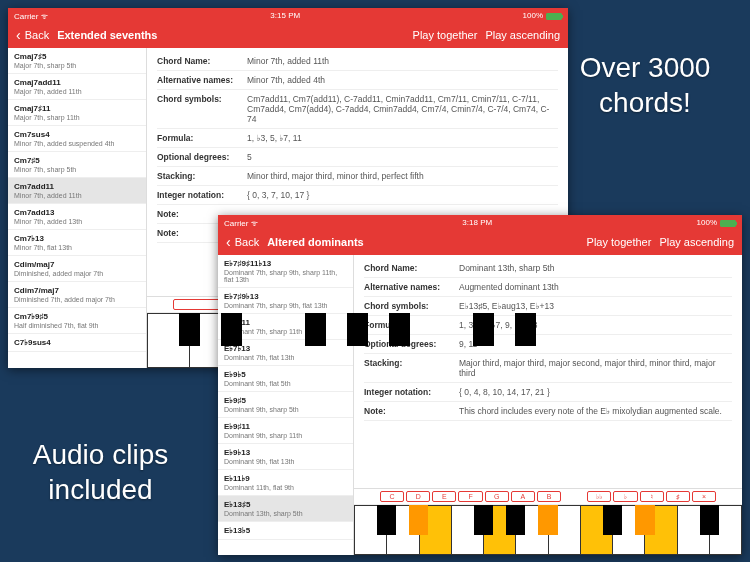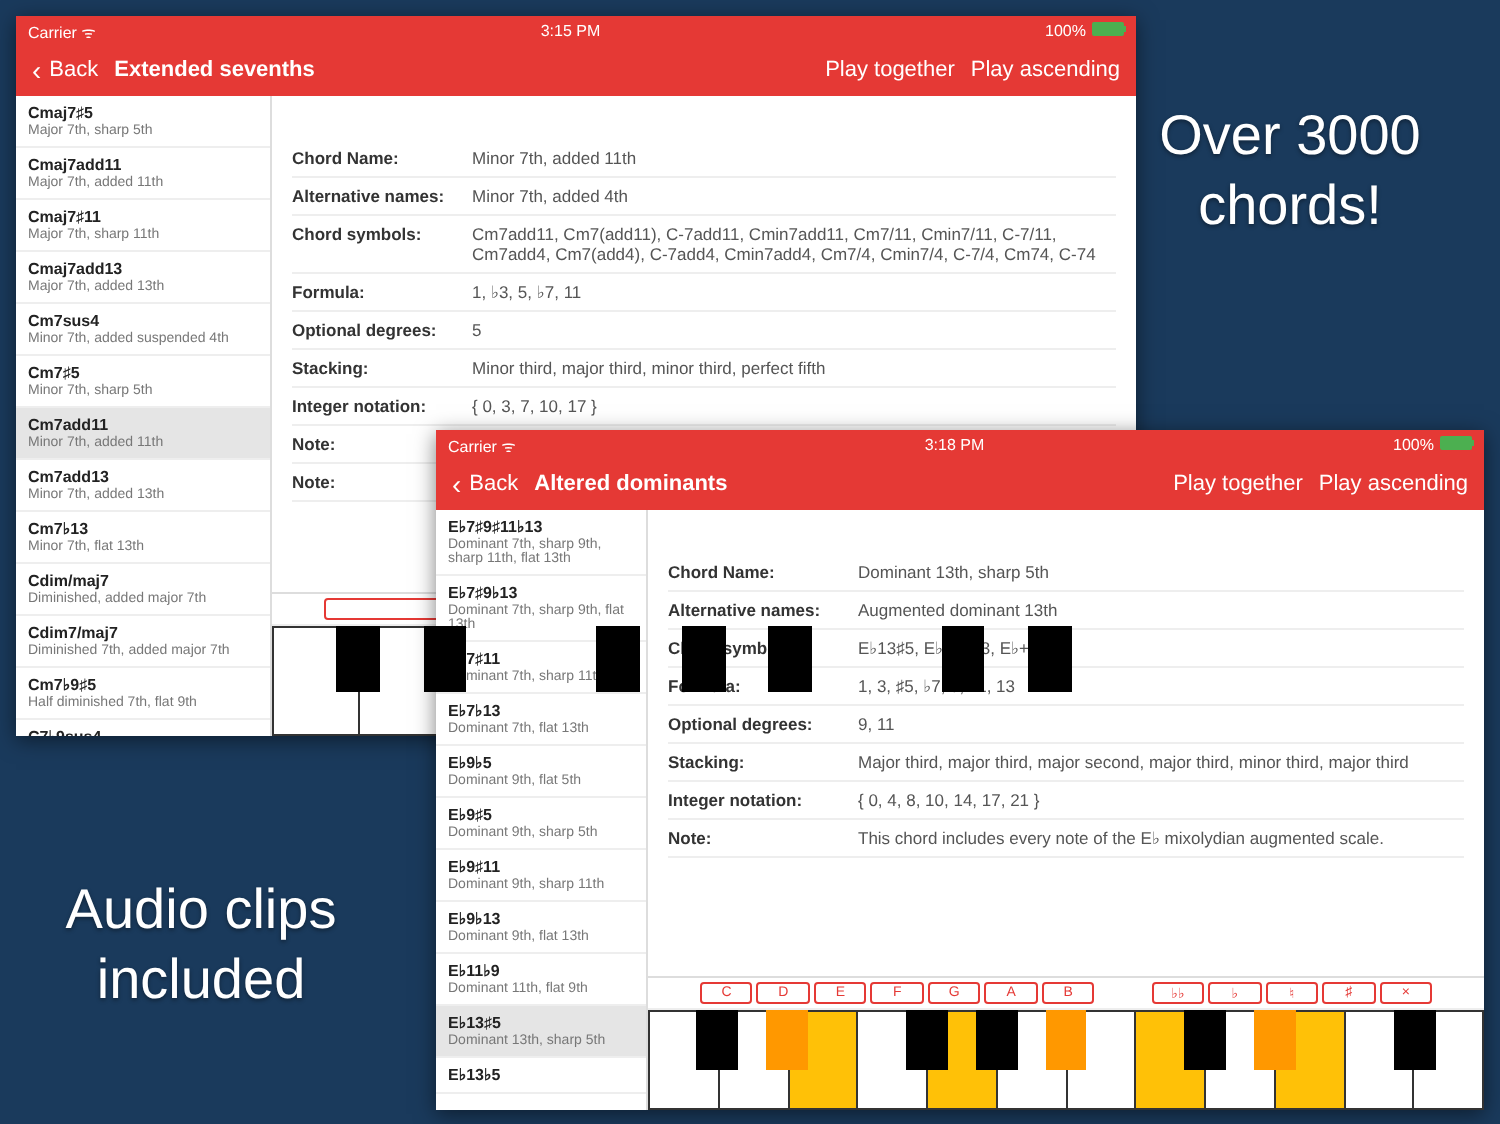--- a/index.html
+++ b/index.html
@@ -4,52 +4,52 @@
 <style>
 *{box-sizing:border-box;margin:0;padding:0;font-family:-apple-system,Helvetica,Arial,sans-serif}
 body{width:750px;height:562px;background:#1a3a5c;position:relative;overflow:hidden}
 .promo{position:absolute;color:#fff;font-size:28px;font-weight:300;text-align:center;line-height:1.25;text-shadow:0 1px 2px rgba(0,0,0,.4)}
 .promo-tr{top:50px;right:25px;width:160px}
 .promo-bl{bottom:55px;left:13px;width:175px}
 .shot{position:absolute;background:#fff;box-shadow:0 2px 10px rgba(0,0,0,.5);display:flex;flex-direction:column;overflow:hidden}
 .shot1{top:8px;left:8px;width:560px;height:360px}
 .shot2{top:215px;left:218px;width:524px;height:340px}
 .status{height:14px;background:#e53935;display:flex;justify-content:space-between;align-items:center;padding:0 6px;font-size:8px;color:#fff}
-.status .r{display:flex;align-items:flex-start;gap:3px}
+.status .r{display:flex;align-items:flex-end;gap:3px}
 .batt{width:16px;height:7px;border:1px solid #4caf50;border-radius:1px;position:relative}
 .batt::after{content:'';position:absolute;right:-2px;top:1px;width:1px;height:3px;background:#4caf50}
 .batt i{display:block;width:100%;height:100%;background:#4caf50}
 .nav{height:26px;background:#e53935;display:flex;align-items:center;padding:0 8px;color:#fff;font-size:11px}
 .nav .back{display:flex;align-items:center;gap:4px}
 .nav .chev{font-size:14px;line-height:1}
 .nav .title{margin-left:8px;font-weight:700}
 .nav .sp{flex:1}
 .nav .act{margin-left:8px}
 .body2col{flex:1;display:flex;min-height:0}
-.sidebar{width:128px;border-right:1px solid #ddd;overflow:hidden;font-size:8px;background:#fff}
+.sidebar{width:139px;border-right:1px solid #ddd;overflow:hidden;font-size:8px;background:#fff}
 .sb-item{padding:4px 6px;border-bottom:1px solid #eee}
 .sb-item.sel{background:#e5e5e5}
 .sb-item .t{font-weight:600;color:#222}
 .sb-item .s{color:#777;font-size:7px;margin-top:1px}
 .main{flex:1;display:flex;flex-direction:column;min-height:0}
-.detail{flex:1;overflow:hidden;padding:22px 10px;font-size:8.5px;color:#333}
+.detail{flex:1;overflow:hidden;padding:4px 10px;font-size:8.5px;color:#333}
 .drow{display:flex;padding:4px 0;border-bottom:1px solid #eee}
 .drow .k{width:90px;font-weight:600;flex-shrink:0}
 .drow .v{flex:1;color:#555}
 .piano-wrap{border-top:1px solid #ddd}
 .notebar{height:16px;background:#fff;display:flex;gap:2px;padding:2px 26px;border-bottom:1px solid #eee}
 .nb{flex:1;border:1px solid #e53935;color:#e53935;font-size:7px;display:flex;align-items:center;justify-content:center;border-radius:2px}
 .nb.gap{border:none}
 .piano{height:55px;background:#fff;position:relative;display:flex}
 .wk{flex:1;border:1px solid #333;border-left:none;background:#fff;position:relative}
 .wk:first-child{border-left:1px solid #333}
 .wk.hl{background:#ffc107}
 .bk{position:absolute;top:0;width:5%;height:60%;background:#000;z-index:2}
 .bk.hl{background:#ff9800}
-.shot2 .sidebar{width:106px}
+.shot2 .sidebar{width:136px}
 .shot2 .detail{font-size:8.5px}
 .shot2 .drow .k{width:95px}
 .shot2 .piano{height:50px}
 </style>
 </head>
 <body>
 
 <div class="promo promo-tr">Over 3000 chords!</div>
 <div class="promo promo-bl">Audio clips included</div>
 
@@ -82,24 +82,20 @@
         </div>
         <div class="sb-item">
           <div class="t">Cmaj7add11</div>
           <div class="s">Major 7th, added 11th</div>
         </div>
         <div class="sb-item">
           <div class="t">Cmaj7♯11</div>
           <div class="s">Major 7th, sharp 11th</div>
         </div>
         <div class="sb-item">
-          <div class="t">Cmaj7add13</div>
-          <div class="s">Major 7th, added 13th</div>
-        </div>
-        <div class="sb-item">
           <div class="t">Cm7sus4</div>
           <div class="s">Minor 7th, added suspended 4th</div>
         </div>
         <div class="sb-item">
           <div class="t">Cm7♯5</div>
           <div class="s">Minor 7th, sharp 5th</div>
         </div>
         <div class="sb-item sel">
           <div class="t">Cm7add11</div>
           <div class="s">Minor 7th, added 11th</div>

